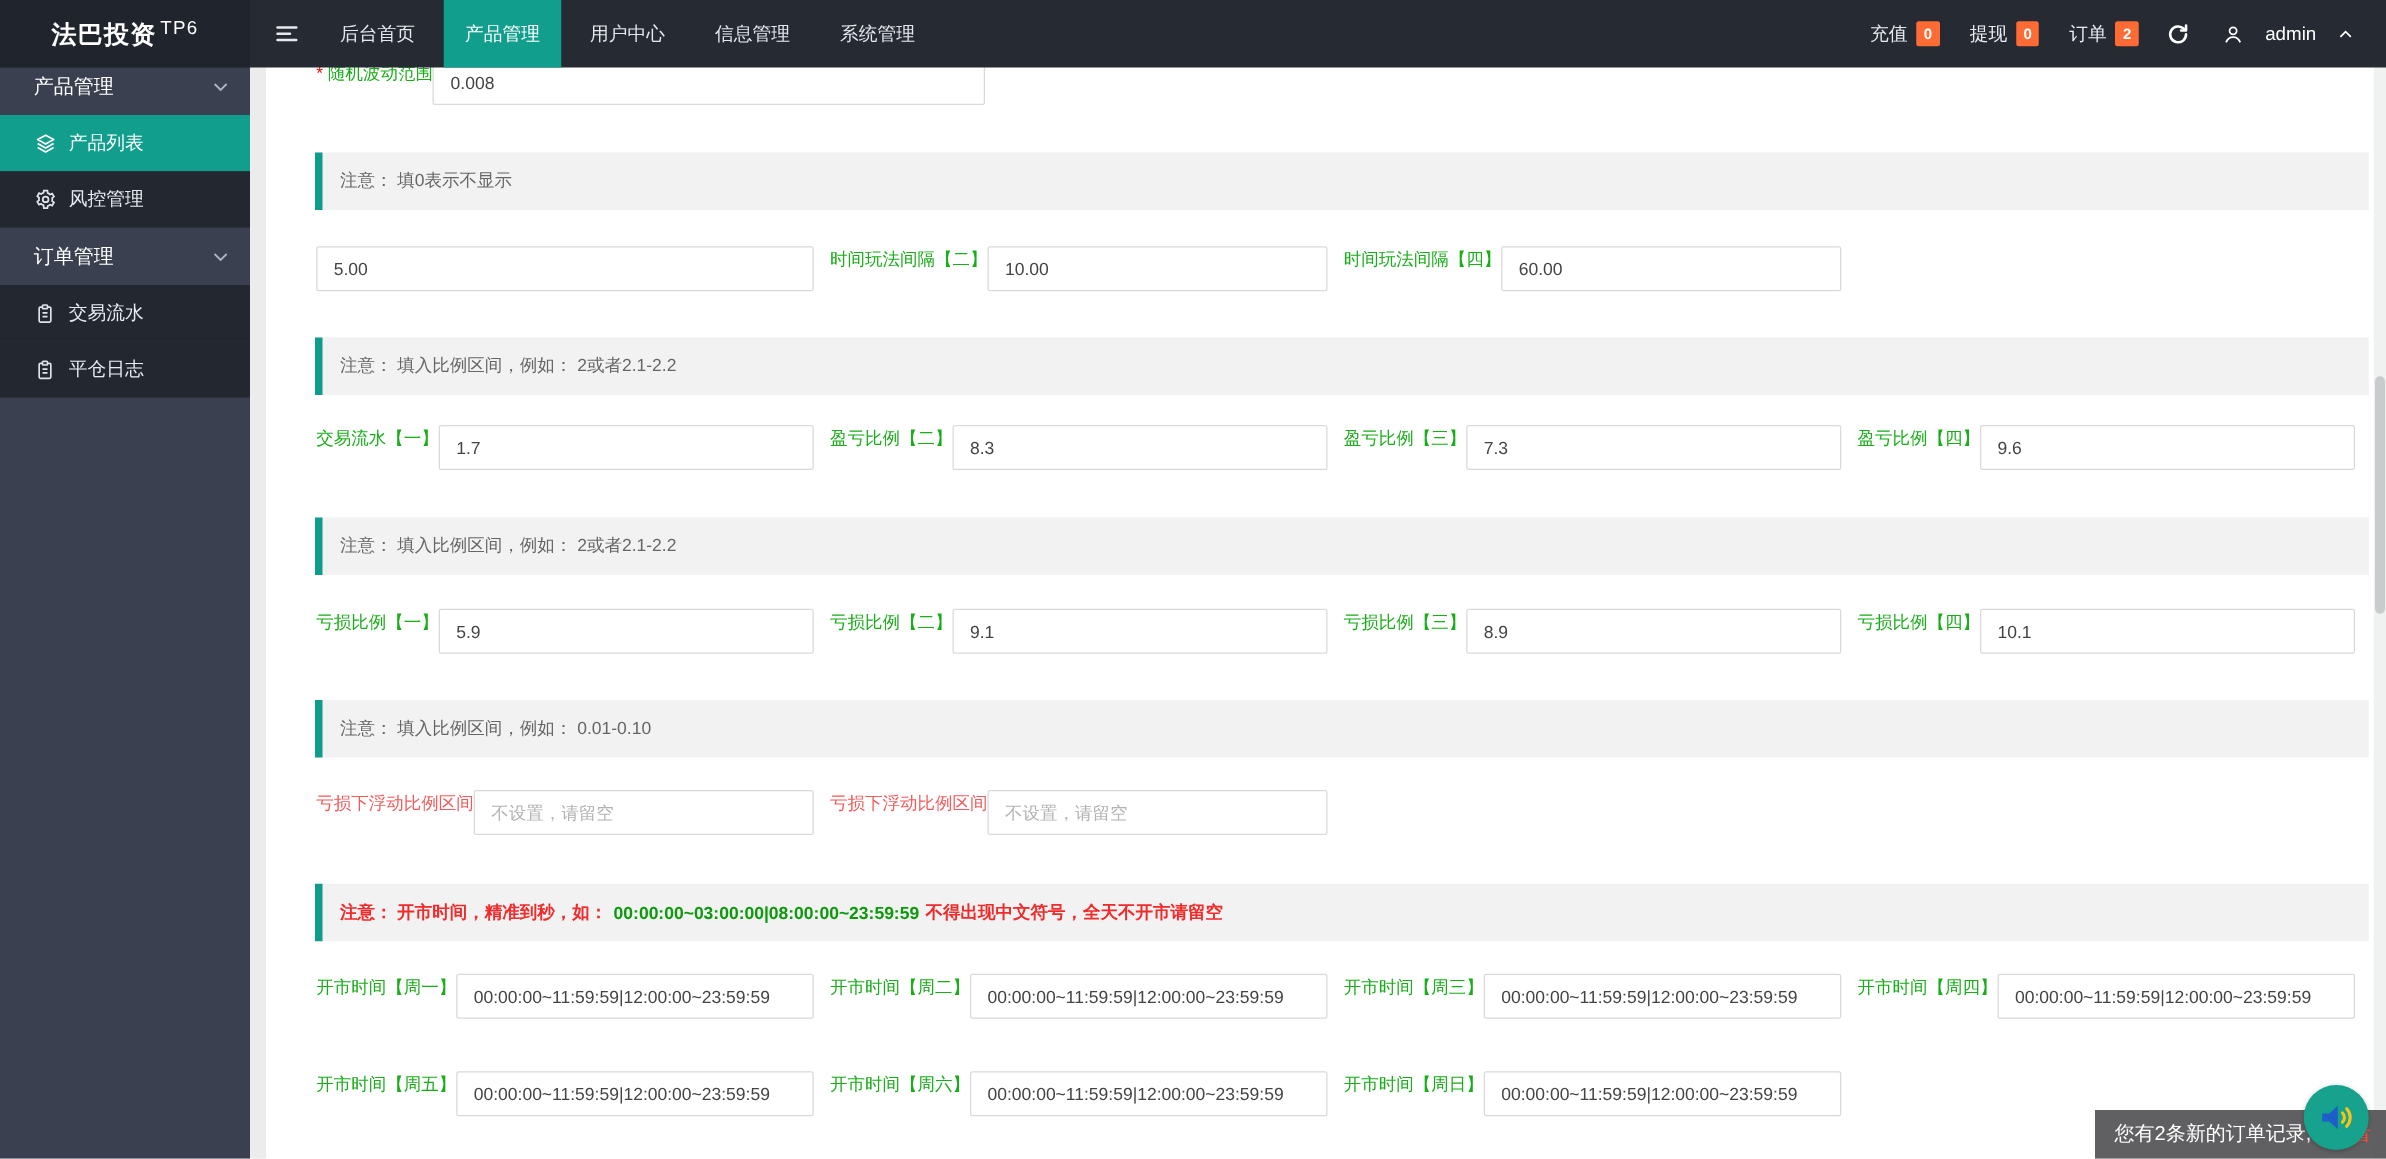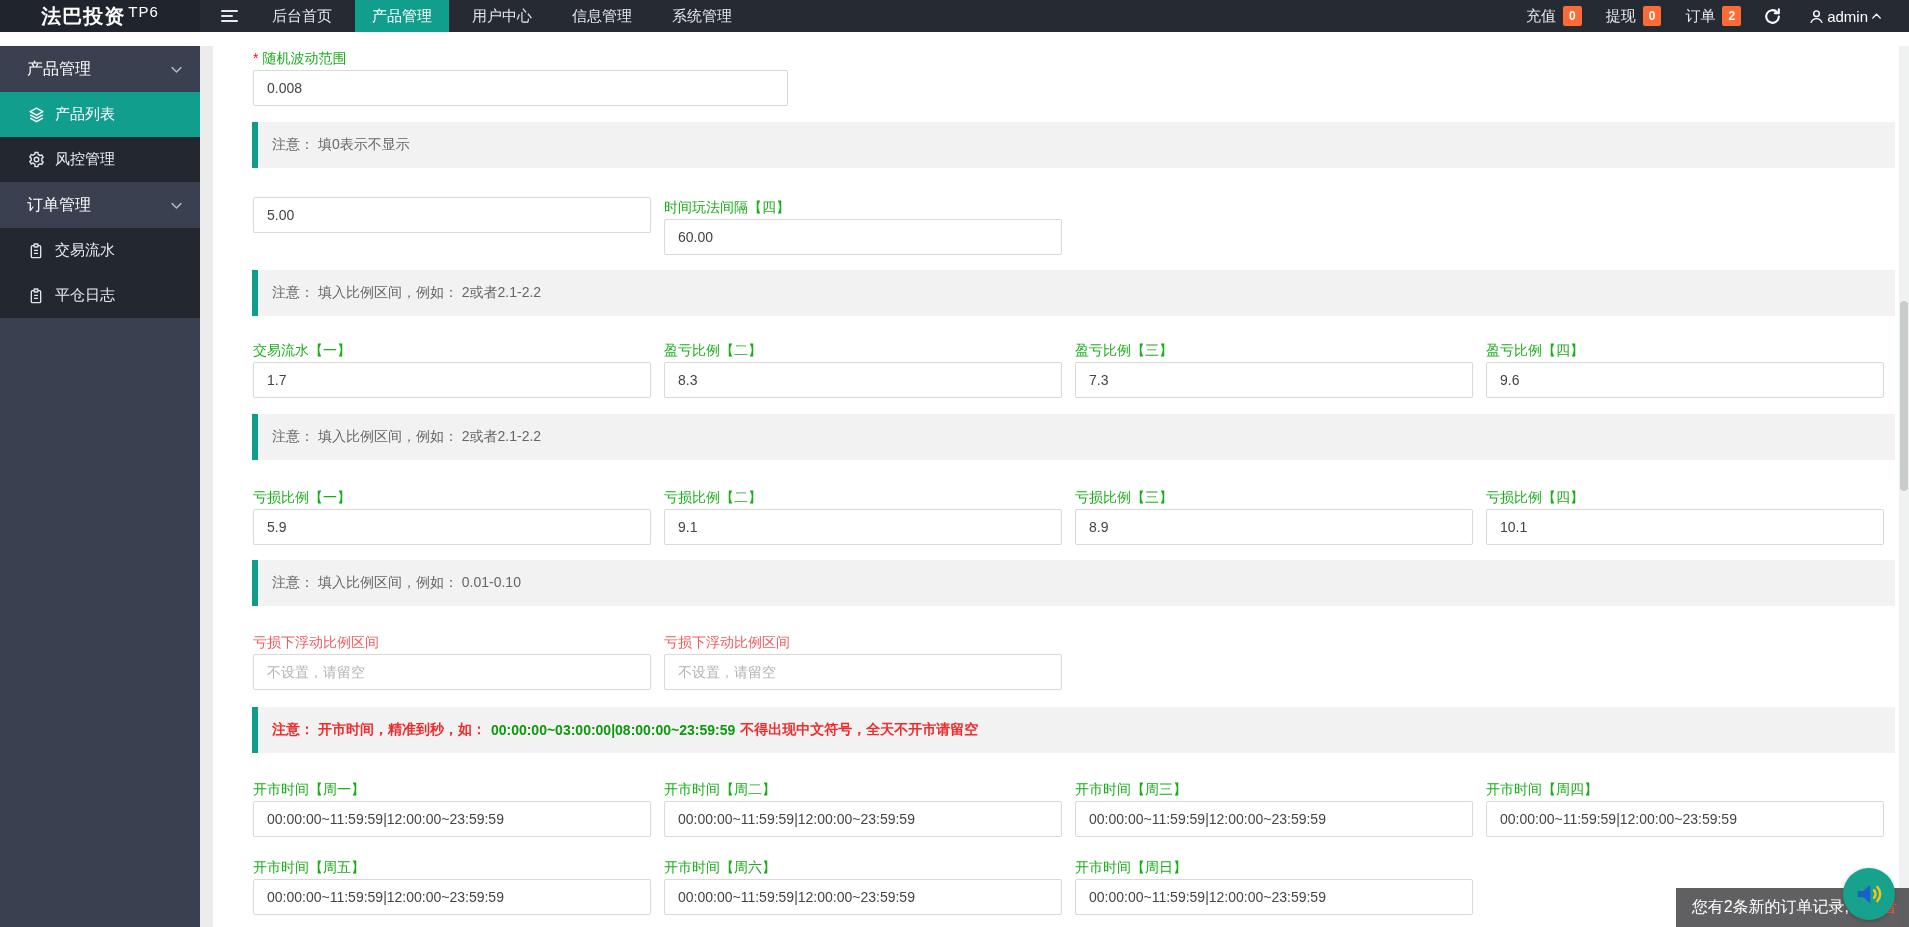--- a/index.html
+++ b/index.html
@@ -2,49 +2,49 @@
 <html><head>
 <meta charset="utf-8">
 <style>
   html,body{margin:0;padding:0;}
   body{
     width:1909px;height:927px;overflow:hidden;position:relative;
     font-family:"Liberation Sans","DejaVu Sans",sans-serif;
     background:#ffffff;-webkit-font-smoothing:antialiased;
   }
   
-  .navbar{position:absolute;left:0;top:0;width:1909px;height:32px;background:#262a33;display:flex;align-items:stretch;z-index:30;}
+  .navbar{position:absolute;left:0;top:0;width:1909px;height:54px;background:#262a33;display:flex;align-items:stretch;z-index:30;}
   .brand{width:200px;background:#20242c;color:#fff;display:flex;align-items:center;justify-content:center;font-size:20px;font-weight:bold;letter-spacing:1px;}
   .brand sup{font-size:15px;font-weight:normal;margin-left:3px;transform:translateY(-5px);}
   .hamburger{width:46px;display:flex;flex-direction:column;justify-content:center;align-items:center;gap:3px;cursor:pointer;margin-left:6px;}
   .hamburger i{display:block;width:17px;height:2px;background:#e7e9ee;border-radius:1px;}
   .hamburger i.mid{width:12px;align-self:flex-start;margin-left:15px;}
   .tabs{display:flex;align-items:stretch;}
   .tab{color:#e4e7ec;font-size:15px;display:flex;align-items:center;padding:0 17px;margin:0 3px;cursor:pointer;white-space:nowrap;}
   .tab.active{background:#119e8d;color:#fff;}
   .nav-right{margin-left:auto;display:flex;align-items:center;padding-right:26px;}
   .stat{display:flex;align-items:center;color:#e8eaef;font-size:15px;margin-left:24px;cursor:pointer;}
   .badge{background:#ff6b35;color:#fff;font-size:12px;line-height:1;padding:4px 6px;border-radius:2px;margin-left:7px;font-weight:bold;}
   .nav-icon{margin-left:22px;display:flex;align-items:center;cursor:pointer;}
-  .user{display:flex;align-items:center;color:#fff;font-size:15px;margin-left:26px;cursor:pointer;gap:2px;}
+  .user{display:flex;align-items:center;color:#fff;font-size:15px;margin-left:26px;cursor:pointer;gap:17px;}
   
   .sidebar{position:absolute;left:0;top:46px;width:200px;height:881px;background:#3a4050;z-index:20;}
   .side-header{height:46px;display:flex;align-items:center;color:#ffffff;font-size:16px;padding:0 16px 0 27px;cursor:pointer;}
   .side-header .chev{margin-left:auto;}
   .side-item{height:45px;display:flex;align-items:center;gap:10px;color:#e8ebf1;font-size:15px;padding-left:27px;background:#23272f;cursor:pointer;}
   .side-item.active{background:#119e8d;color:#fff;}
   .side-item .ic{width:18px;display:flex;justify-content:center;}
   
   .gutter{position:absolute;left:200px;top:46px;width:13px;height:881px;background:#ececec;}
   .content{position:absolute;left:213px;top:46px;width:1696px;height:881px;background:#fff;overflow:hidden;}
   .scrolltrack{position:absolute;right:0;top:46px;width:10px;height:881px;background:#f0f1f1;z-index:5;}
   .scrollthumb{position:absolute;right:1px;top:255px;width:8px;height:190px;background:#c9cccd;border-radius:4px;}
   
   .row{position:absolute;left:40px;display:flex;gap:13px;}
-  .field{width:398px;display:flex;flex-direction:column;}
+  .field{width:398px;display:flex;flex-direction:row;}
   .field.wide{width:535px;}
   .flabel{font-size:14px;line-height:20px;margin-bottom:2px;color:#1aad1a;white-space:nowrap;}
   .flabel.red{color:#f25b5b;}
   .req{color:#f50b0b;margin-right:4px;font-size:14px;}
   .finput{height:36px;box-sizing:border-box;border:1px solid #d9d9d9;border-radius:2px;padding:0 13px;font-size:14px;color:#444;outline:none;background:#fff;font-family:"Liberation Sans","DejaVu Sans",sans-serif;width:100%;}
   .finput::placeholder{color:#b3b3b3;}
   .note{position:absolute;left:39px;width:1643px;height:46px;background:#f2f2f2;border-left:6px solid #0f9c8b;box-sizing:border-box;display:flex;align-items:center;padding-left:14px;font-size:14px;color:#666;}
   .note.rednote{font-weight:bold;}
   .note.rednote .r{color:#f12b2b;}
   .note.rednote .g{color:#0c9a0c;margin:0 5px;}
@@ -172,20 +172,24 @@
 
   <div class="note" style="top:76px">
     <span>注意： 填0表示不显示</span>
   </div>
 
   <div class="row" style="top:151px">
     <div class="field">
       <input class="finput" value="5.00" style="">
     </div>
     <div class="field">
+      <span class="flabel">时间玩法间隔【二】</span>
+      <input class="finput" value="10.00" style="">
+    </div>
+    <div class="field">
       <span class="flabel">时间玩法间隔【四】</span>
       <input class="finput" value="60.00" style="">
     </div>
   </div>
 
   <div class="note" style="top:224px">
     <span>注意： 填入比例区间，例如： 2或者2.1-2.2</span>
   </div>
 
   <div class="row" style="top:294px">

